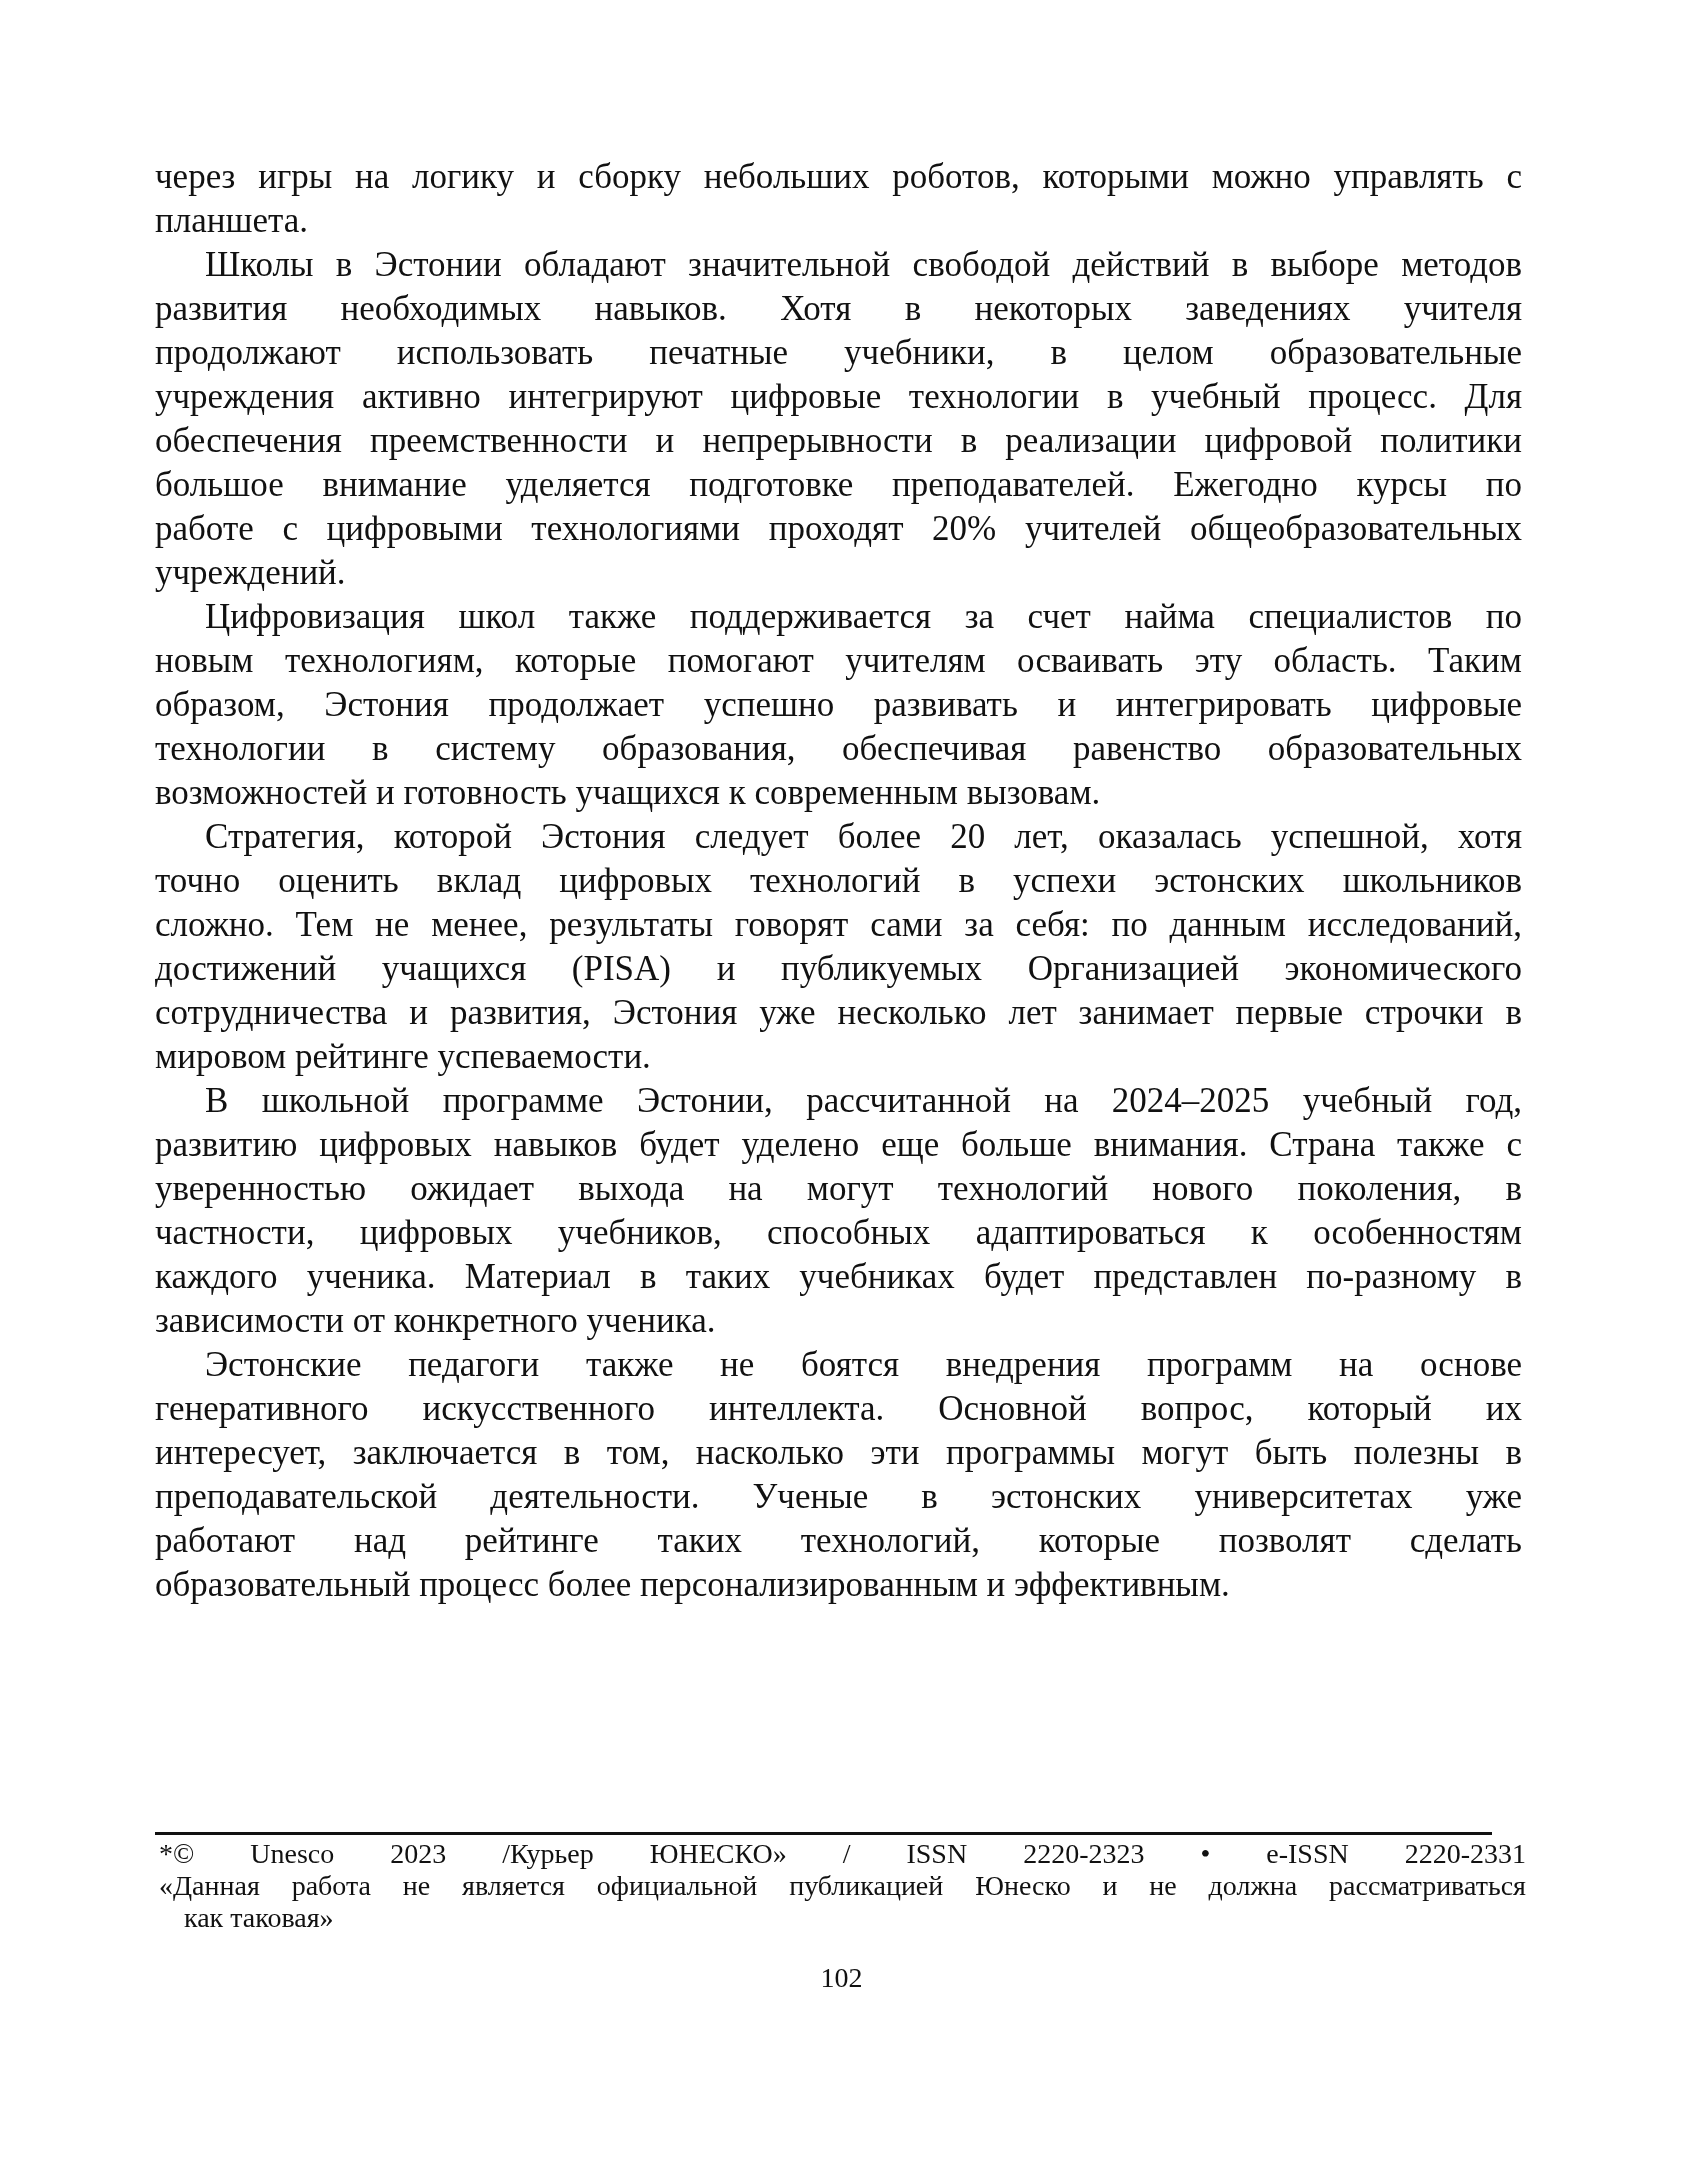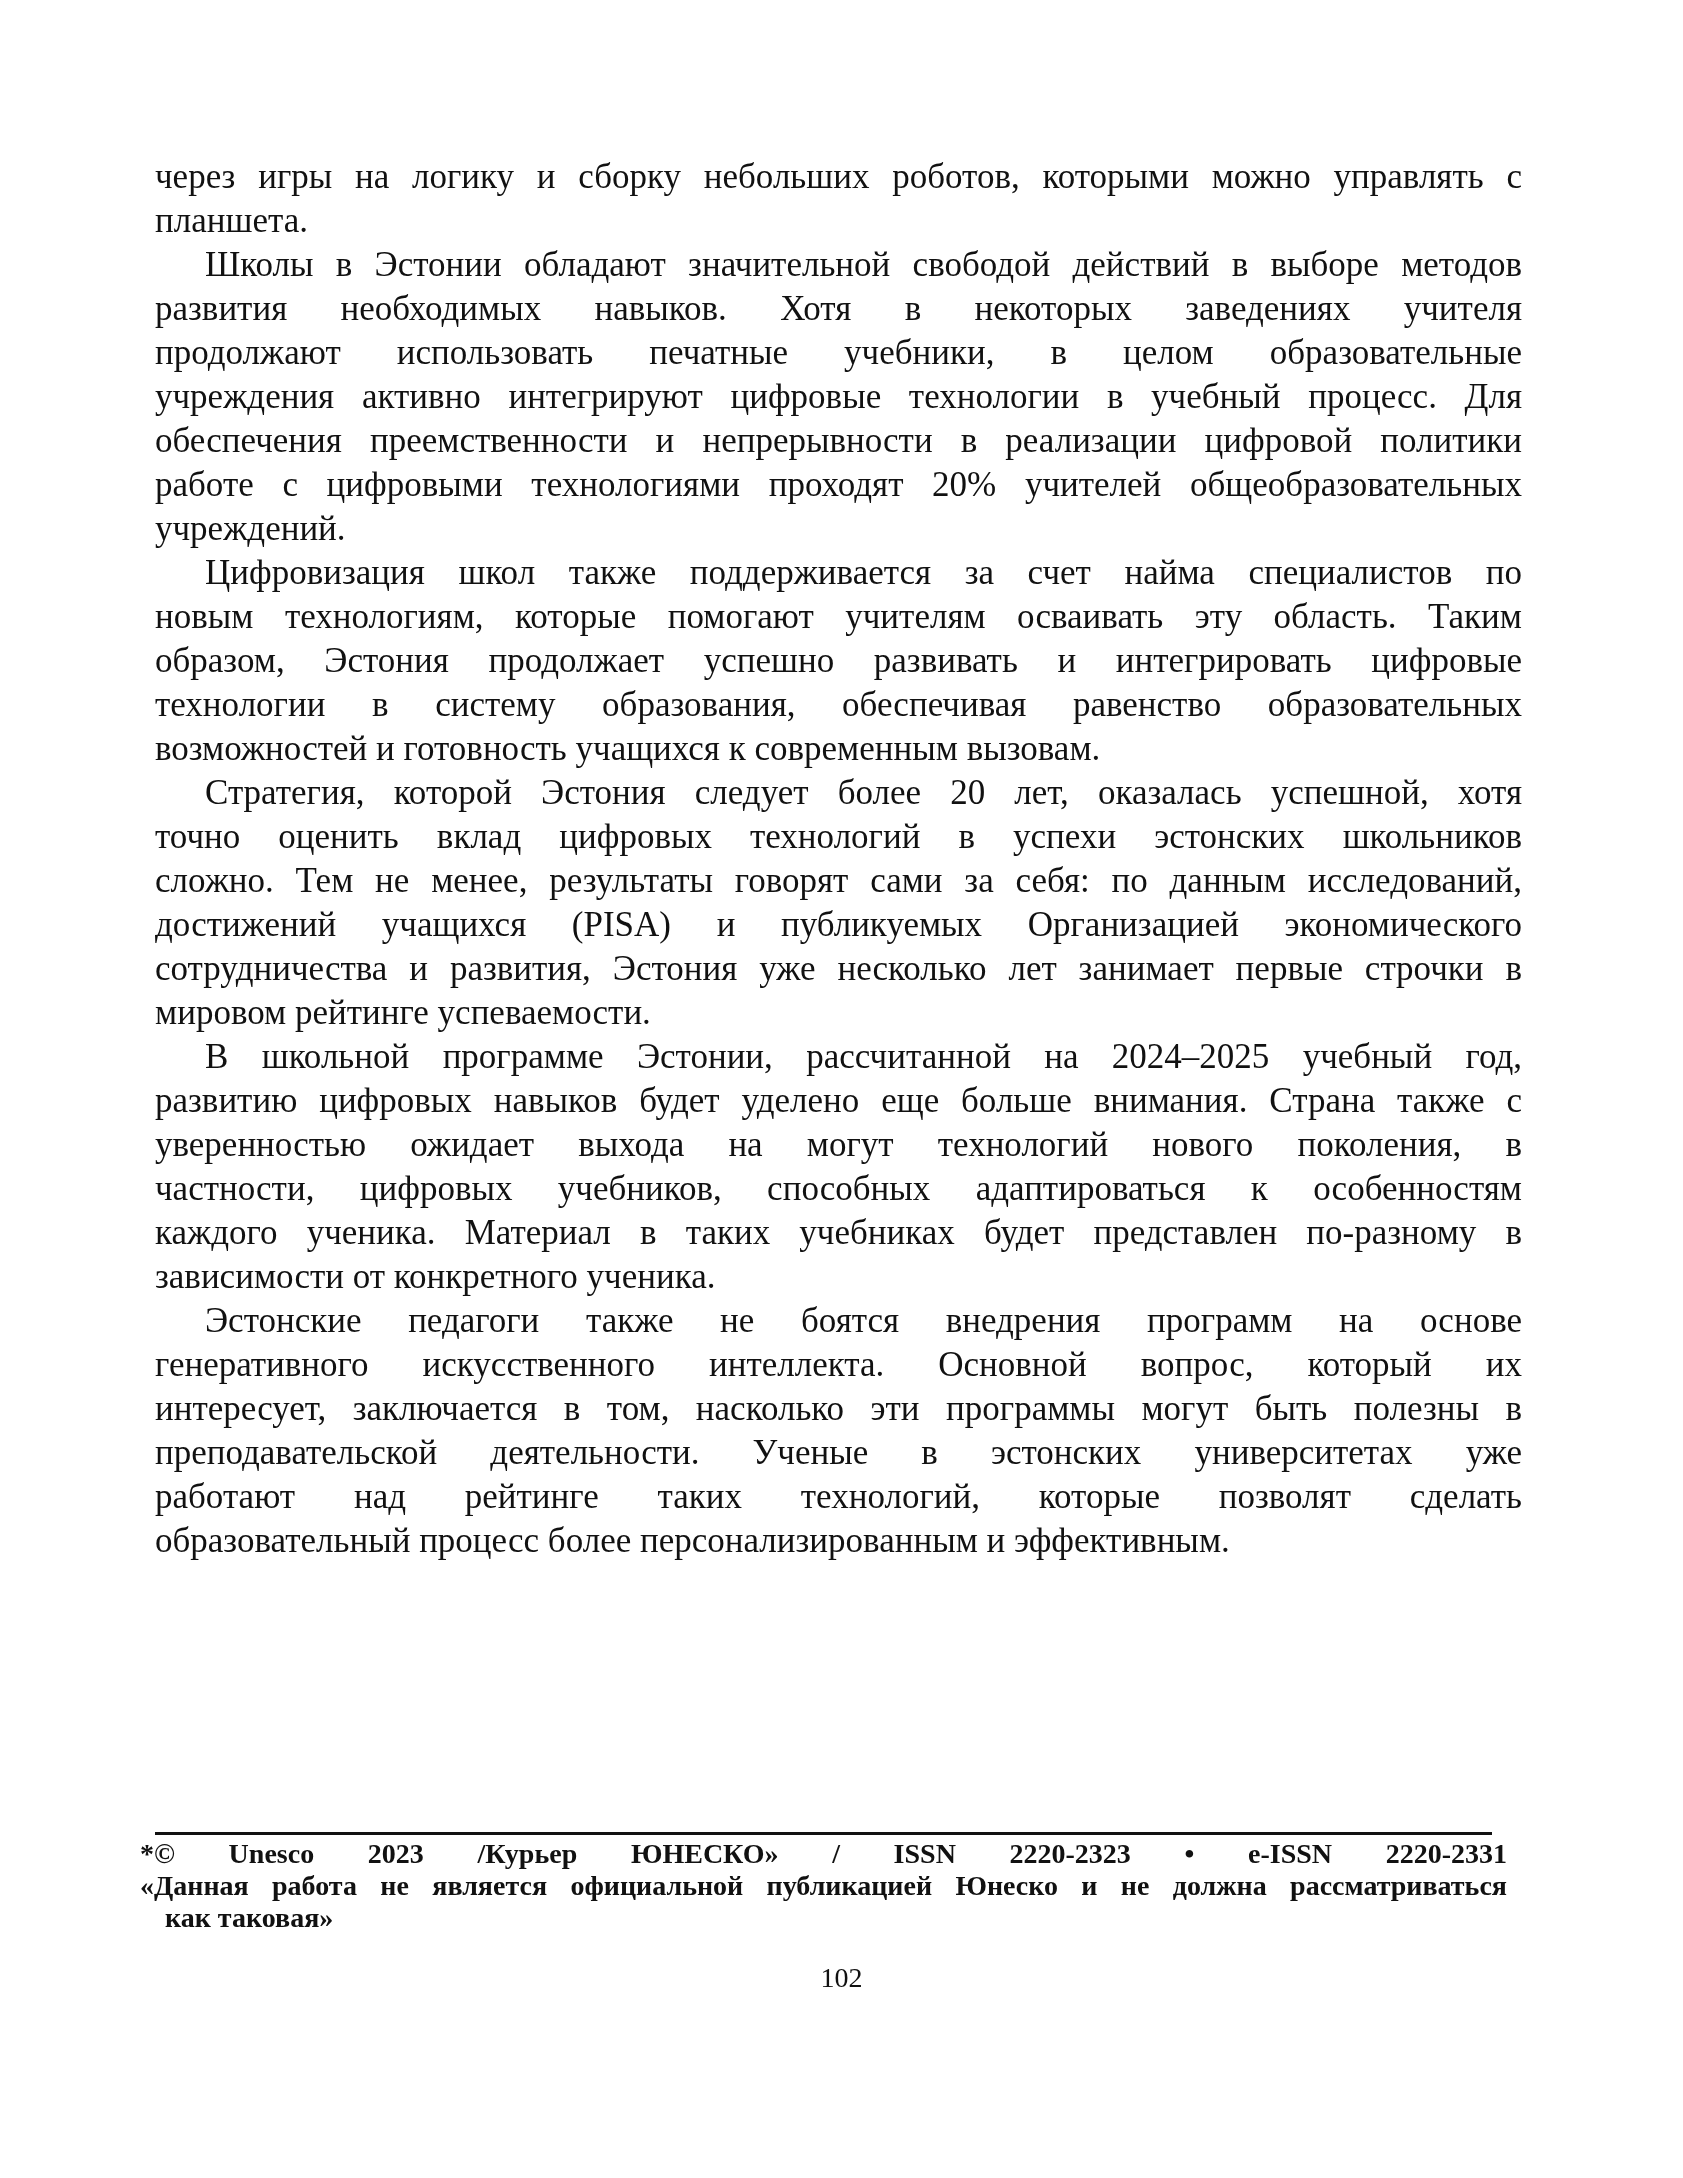--- a/index.html
+++ b/index.html
@@ -4,41 +4,42 @@
   <style>
     html, body { margin: 0; padding: 0; background: #ffffff; }
     body { width: 1683px; height: 2178px; position: relative; overflow: hidden;
       font-family: "Liberation Serif", "DejaVu Serif", serif; color: #111111; }
     .body-text { position: absolute; left: 155px; top: 155px; width: 1367px; }
     .line { display: block; height: 44px; line-height: 44px; font-size: 35px;
       white-space: nowrap; text-align: justify; text-align-last: justify; }
     .line.last { text-align-last: left; }
     .line.first { text-indent: 50px; }
     .rule { position: absolute; left: 155px; top: 1832px; width: 1337px; height: 3px; background: #111; }
-    .foot { position: absolute; left: 140px; top: 1838px; width: 1367px; font-weight: bold; }
+    .foot { position: absolute; left: 159px; top: 1838px; width: 1367px; }
     .fline { display: block; height: 32px; line-height: 32px; font-size: 28px; white-space: nowrap;
       text-align: justify; text-align-last: justify; }
     .fline.last { text-align-last: left; margin-left: 25px; }
     .pageno { position: absolute; left: 0; width: 1683px; top: 1958px; text-align: center;
       font-size: 28px; line-height: 40px; }
   </style>
 </head>
 <body>
 
 <div class="body-text" id="body-text">
     <div>
       <span class="line">через игры на логику и сборку небольших роботов, которыми можно управлять с</span>
       <span class="line last">планшета.</span>
     </div>
     <div>
       <span class="line first">Школы в Эстонии обладают значительной свободой действий в выборе методов</span>
       <span class="line">развития необходимых навыков. Хотя в некоторых заведениях учителя</span>
       <span class="line">продолжают использовать печатные учебники, в целом образовательные</span>
       <span class="line">учреждения активно интегрируют цифровые технологии в учебный процесс. Для</span>
       <span class="line">обеспечения преемственности и непрерывности в реализации цифровой политики</span>
+      <span class="line">большое внимание уделяется подготовке преподавателей. Ежегодно курсы по</span>
       <span class="line">работе с цифровыми технологиями проходят 20% учителей общеобразовательных</span>
       <span class="line last">учреждений.</span>
     </div>
     <div>
       <span class="line first">Цифровизация школ также поддерживается за счет найма специалистов по</span>
       <span class="line">новым технологиям, которые помогают учителям осваивать эту область. Таким</span>
       <span class="line">образом, Эстония продолжает успешно развивать и интегрировать цифровые</span>
       <span class="line">технологии в систему образования, обеспечивая равенство образовательных</span>
       <span class="line last">возможностей и готовность учащихся к современным вызовам.</span>
     </div>

